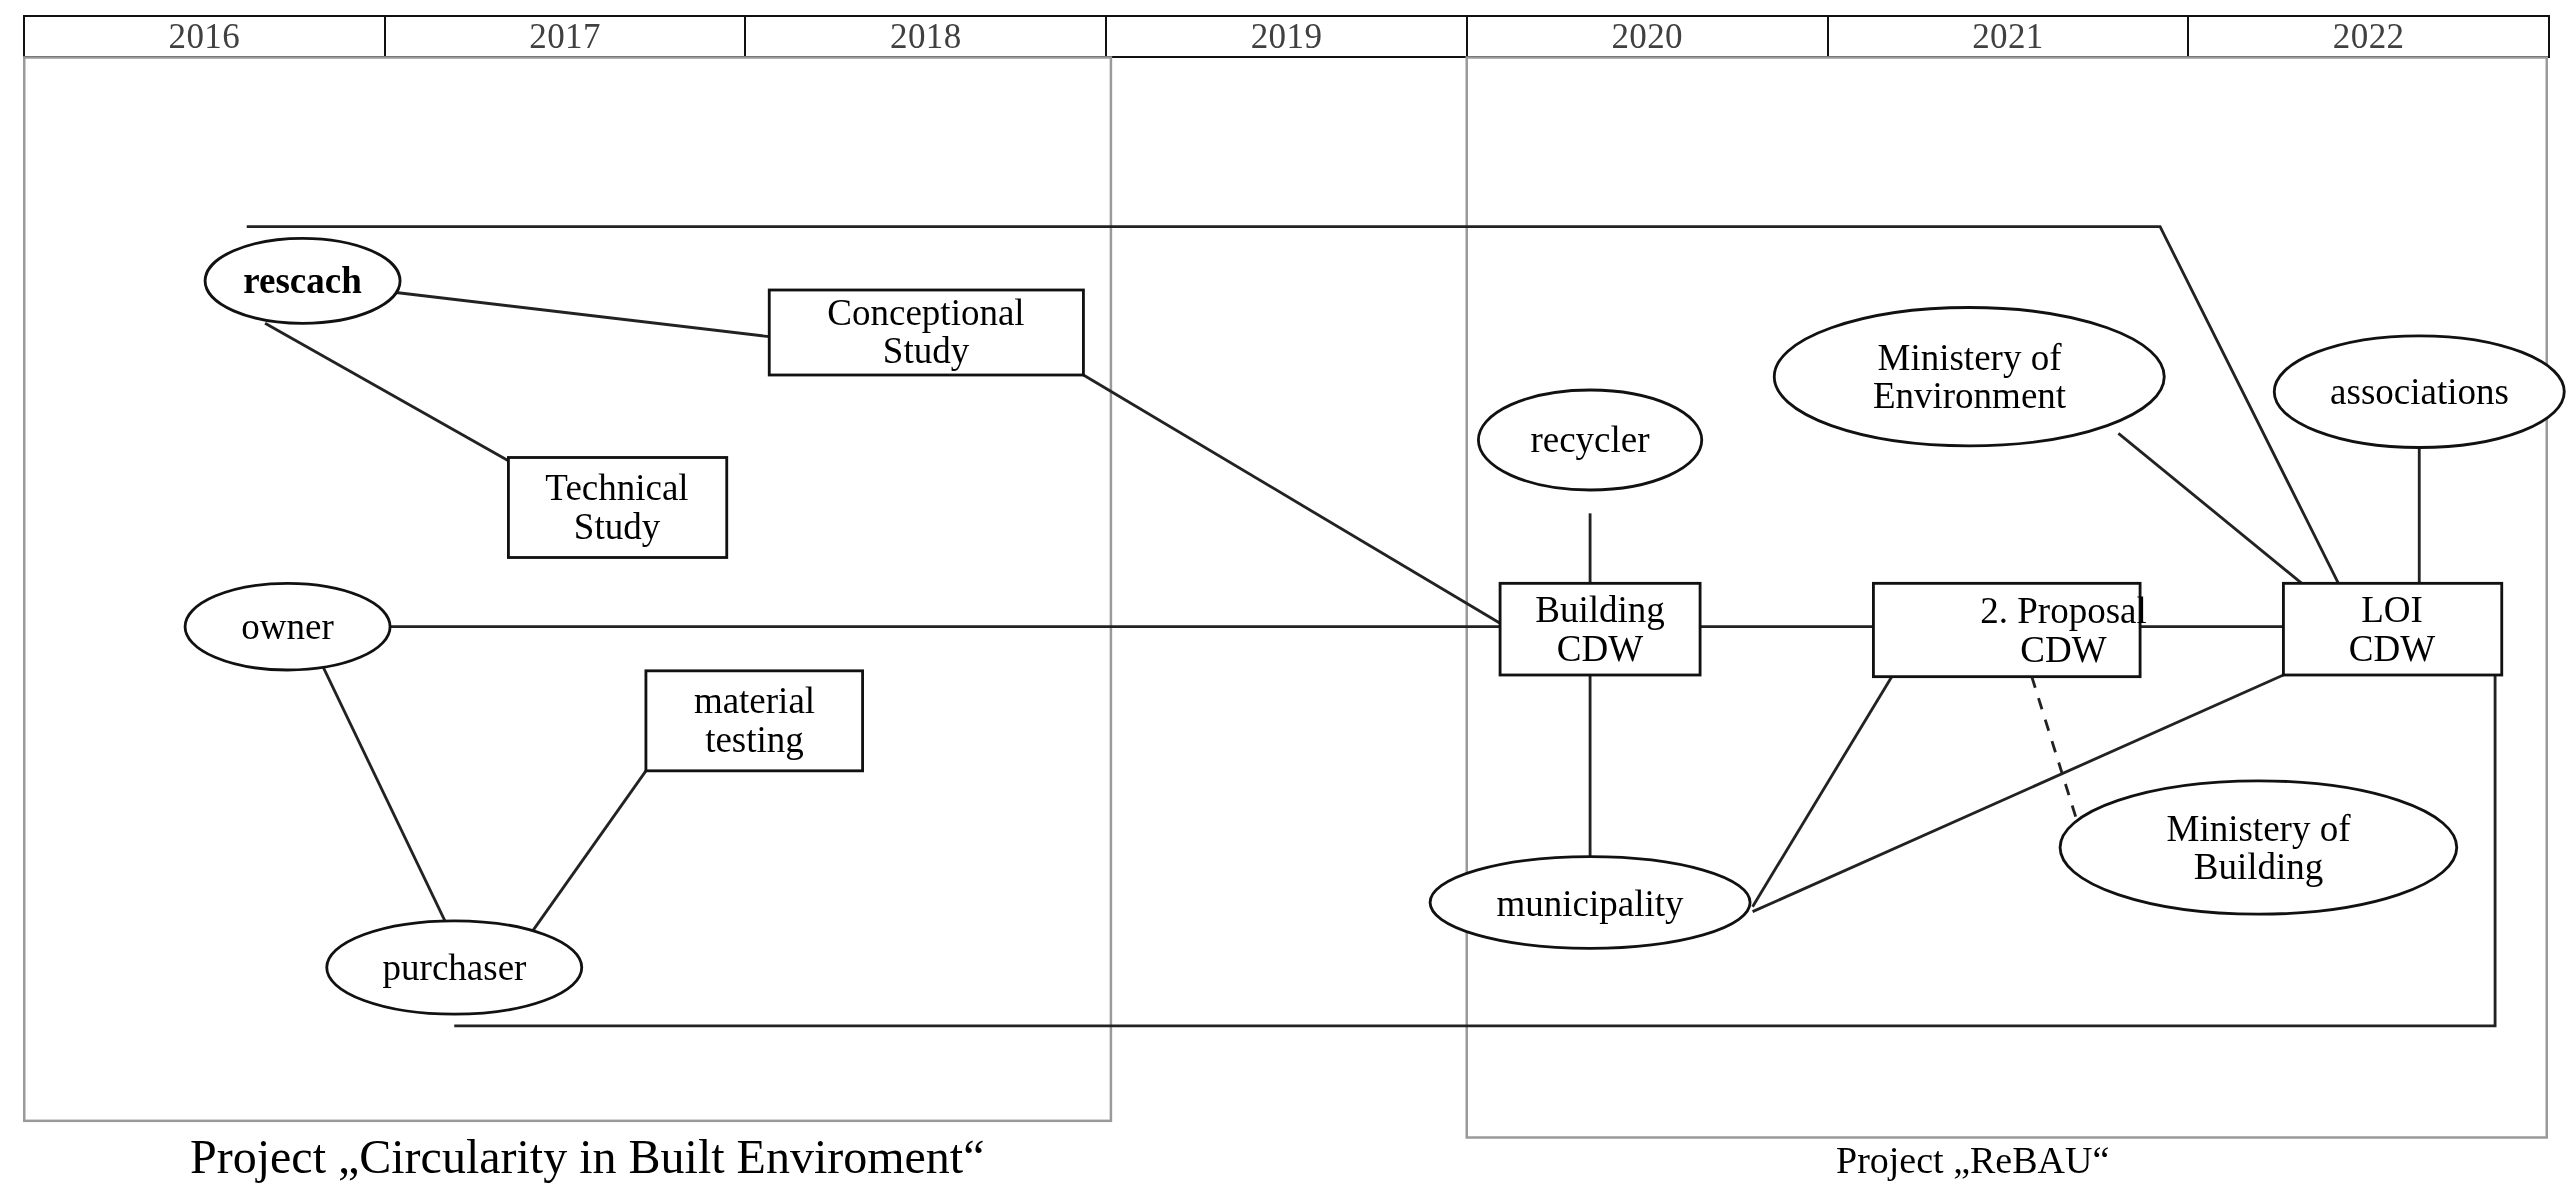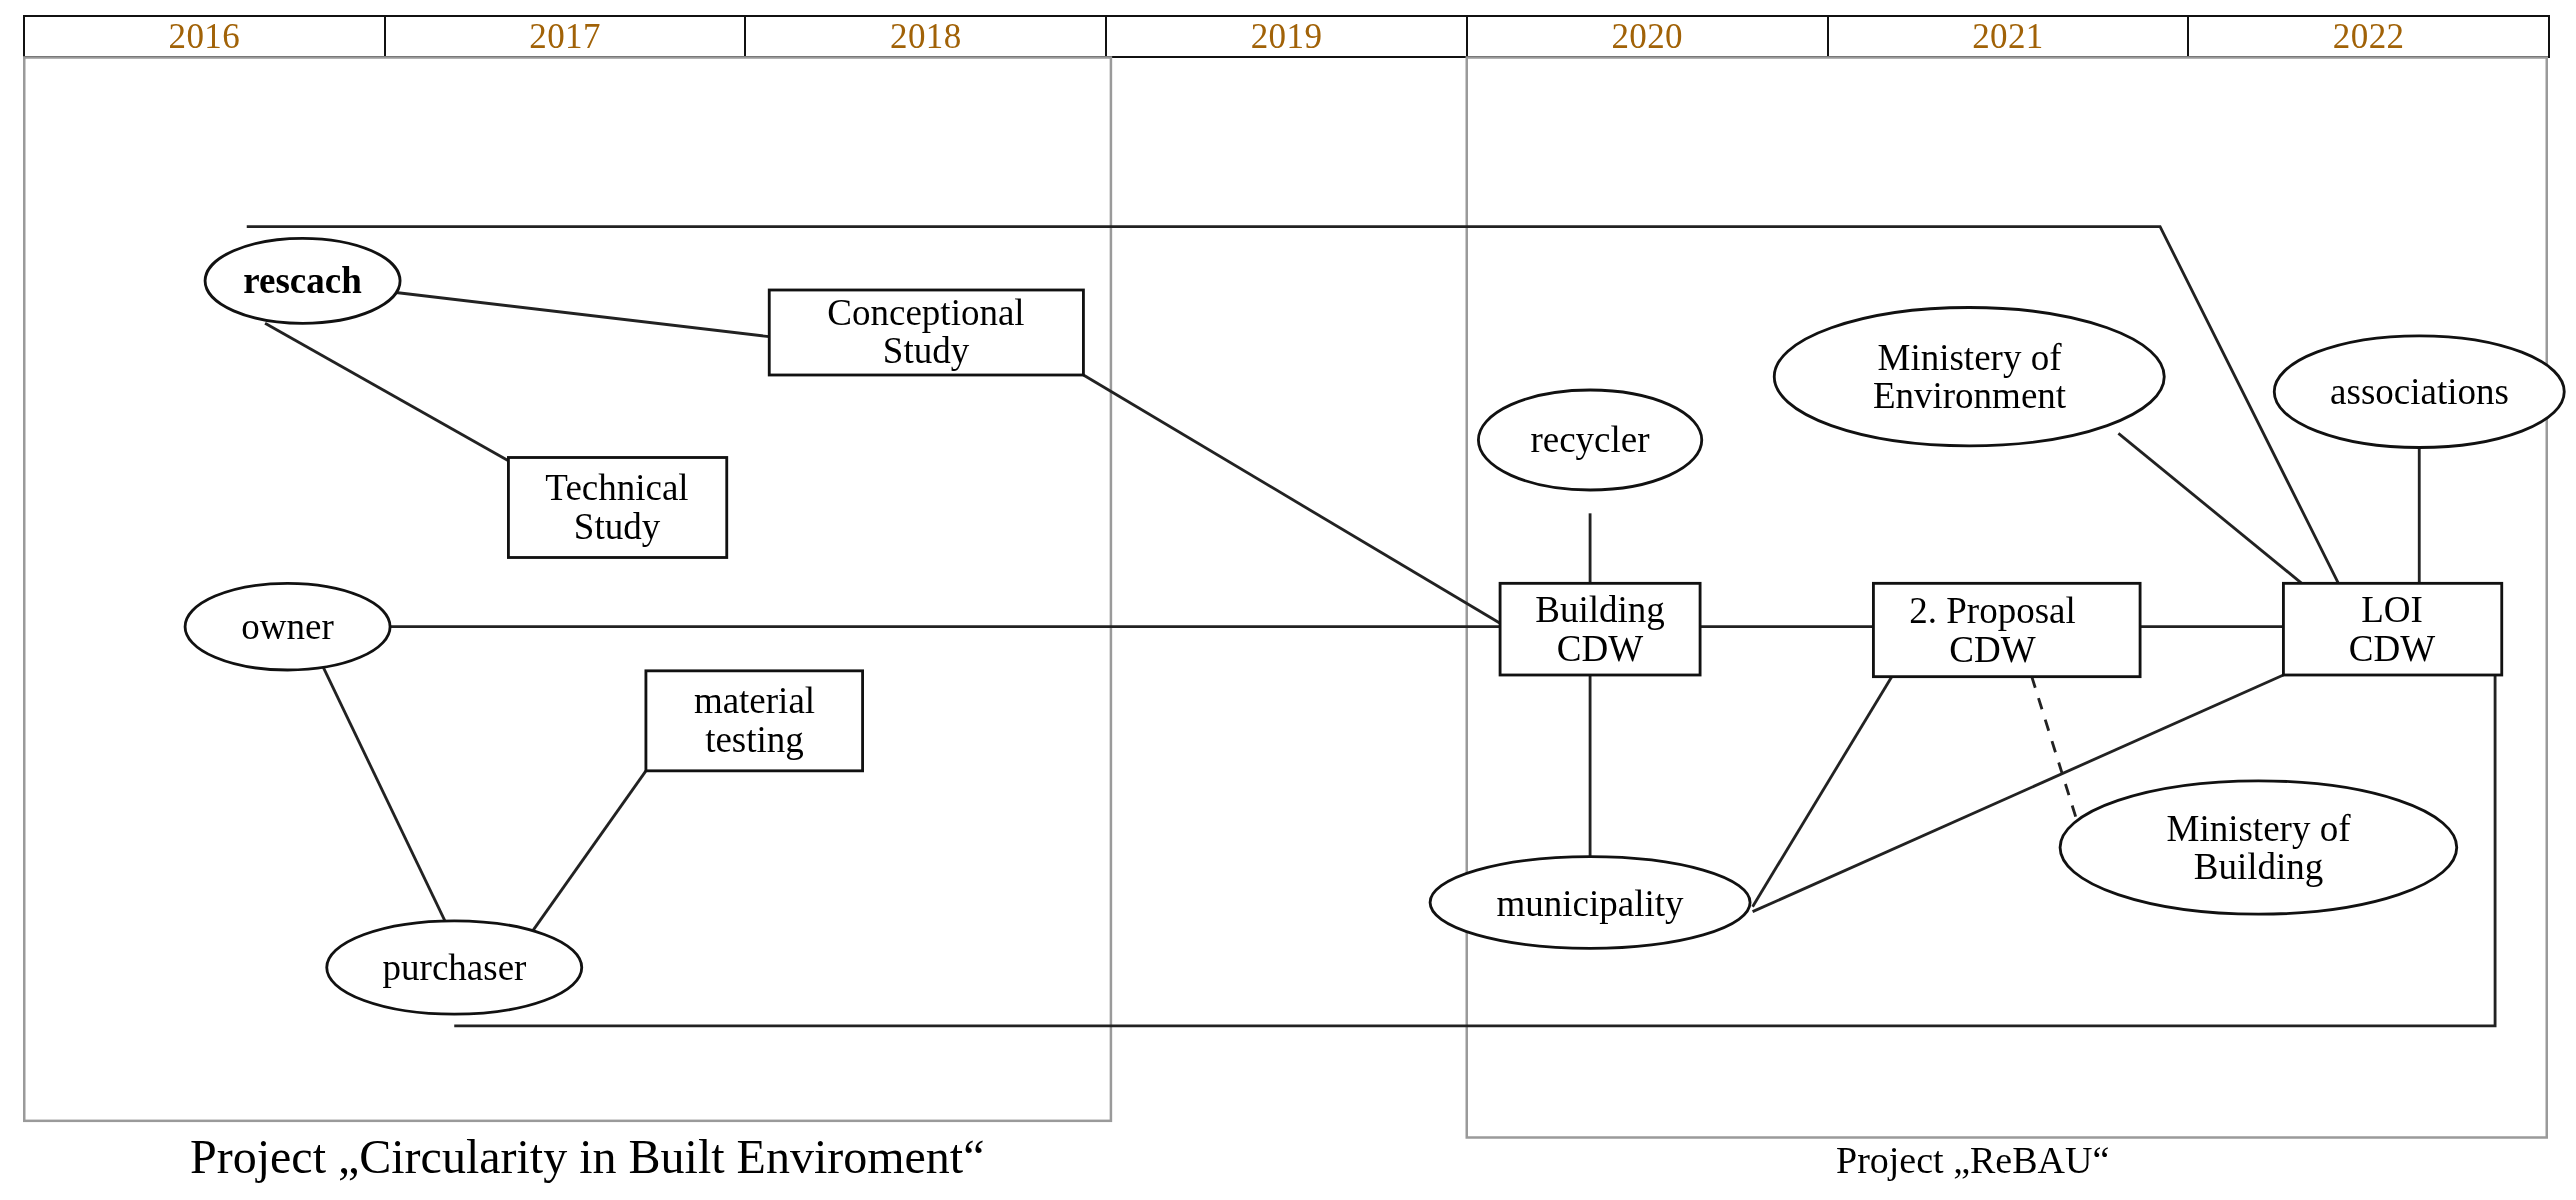--- a/index.html
+++ b/index.html
@@ -6,21 +6,21 @@
   body{width:2576px;height:1200px;overflow:hidden;
        font-family:"Liberation Serif","DejaVu Serif",serif;}
   #stage{position:relative;width:2576px;height:1200px;}
   svg.layer{position:absolute;left:0;top:0;width:2576px;height:1200px;}
 
   
   .yearbar{position:absolute;left:23px;top:15px;width:2527px;height:43px;
            display:flex;border:2.5px solid #111;box-sizing:border-box;background:#fff;}
   .yearcell{flex:1 1 0;display:flex;align-items:center;justify-content:center;
             border-right:2.5px solid #111;box-sizing:border-box;
-            font-size:35px;color:#a16207;letter-spacing:0.4px;}
+            font-size:35px;color:#404040;letter-spacing:0.4px;}
   .yearcell:last-child{border-right:none;}
 
   
   .node{position:absolute;display:flex;flex-direction:column;
         align-items:center;justify-content:center;text-align:center;
         color:#000;line-height:1.04;pointer-events:none;}
   .node span{display:block;}
 
   .cap{position:absolute;color:#000;white-space:nowrap;}
 </style>
@@ -139,21 +139,21 @@
 
   <div class="node" style="left:2282px;top:367px;width:275px;height:50px;font-size:37px;">
     <span>associations</span>
   </div>
 
   <div class="node" style="left:1500px;top:587px;width:200px;height:85px;font-size:37px;">
     <span>Building</span>
     <span>CDW</span>
   </div>
 
-  <div class="node" style="left:1873px;top:587px;width:239px;height:87px;font-size:37px;">
+  <div class="node" style="left:1944px;top:587px;width:239px;height:87px;font-size:37px;">
     <span>2. Proposal</span>
     <span>CDW</span>
   </div>
 
   <div class="node" style="left:2283px;top:587px;width:218px;height:85px;font-size:37px;">
     <span>LOI</span>
     <span>CDW</span>
   </div>
 
   <div class="node" style="left:1440px;top:878px;width:300px;height:52px;font-size:37px;">

